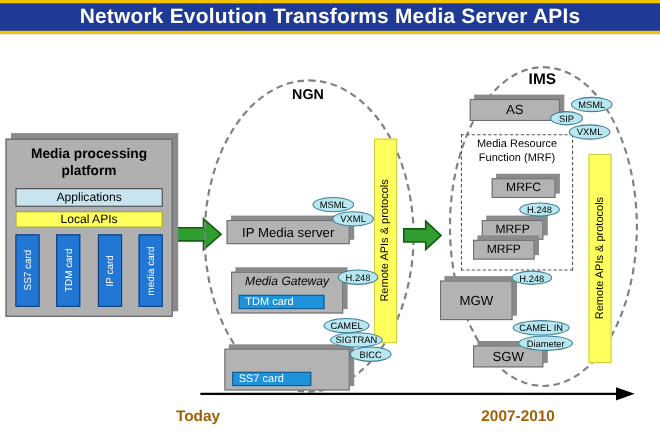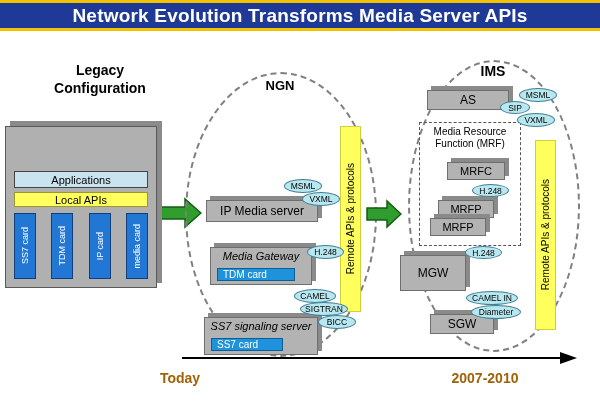--- a/index.html
+++ b/index.html
@@ -84,23 +84,23 @@
 </style>
 </head>
 <body>
 
 <div id="canvas">
 
   <div class="title-bar">
     <span>Network Evolution Transforms Media Server APIs</span>
   </div>
 
-  <div class="abs section-heading" style="left:38px; top:62px; width:124px;">Legacy Configuration</div>
 
   <div class="abs legacy-platform" style="left:5px; top:126px; width:152px; height:162px;">
+    <div class="platform-title">Media processing platform</div>
     <div class="apps-bar">Applications</div>
     <div class="apis-bar">Local APIs</div>
     <div class="cards-row">
       <div class="vcard">
           <span class="vtext">SS7 card</span>
         </div>
       <div class="vcard">
           <span class="vtext">TDM card</span>
         </div>
       <div class="vcard">
@@ -134,21 +134,20 @@
   <div class="abs gw-box" style="left:210px; top:247px; width:102px; height:38px;">
     <div class="gw-title">Media Gateway</div>
     <div class="inner-card" style="left:6px; top:20px; width:78px; height:13px;">TDM card</div>
   </div>
 
   <div class="abs oval" style="left:294px; top:289px; width:42px; height:14px;">CAMEL</div>
   <div class="abs oval" style="left:300px; top:302px; width:48px; height:14px;">SIGTRAN</div>
   <div class="abs oval" style="left:318px; top:315px; width:38px; height:14px;">BICC</div>
 
   <div class="abs gw-box" style="left:204px; top:317px; width:114px; height:38px;">
-    <div class="gw-title">SS7 signaling server</div>
     <div class="inner-card" style="left:6px; top:20px; width:72px; height:13px;">SS7 card</div>
   </div>
 
   <svg class="abs" style="left:366px; top:199px;" width="36" height="30" viewBox="0 0 36 30">
     <polygon points="1,9 21,9 21,2 35,15 21,28 21,21 1,21" fill="#2f9e2f" stroke="#155c15" stroke-width="1.5"></polygon>
   </svg>
 
   <div class="abs ellipse" style="left:408px; top:60px; width:172px; height:292px;"></div>
   <div class="abs cloud-label" style="left:463px; top:63px; width:60px; font-size:14px;">IMS</div>
 
@@ -176,15 +175,15 @@
 
   <div class="abs oval" style="left:466px; top:291px; width:52px; height:14px;">CAMEL IN</div>
   <div class="abs oval" style="left:471px; top:305px; width:50px; height:14px;">Diameter</div>
   <div class="abs box3d" style="left:430px; top:314px; width:64px; height:20px;">SGW</div>
 
   <svg class="abs" style="left:182px; top:350px;" width="396" height="16" viewBox="0 0 396 16">
     <line x1="0" y1="8" x2="380" y2="8" stroke="#000" stroke-width="2"></line>
     <polygon points="378,2 395,8 378,14" fill="#000"></polygon>
   </svg>
   <div class="abs timeline-label" style="left:148px; top:370px; width:64px;">Today</div>
-  <div class="abs timeline-label" style="left:439px; top:370px; width:92px;">2007-2010</div>
+  <div class="abs timeline-label" style="left:425px; top:370px; width:92px;">2007-2010</div>
 
 </div>
 
 </body></html>

